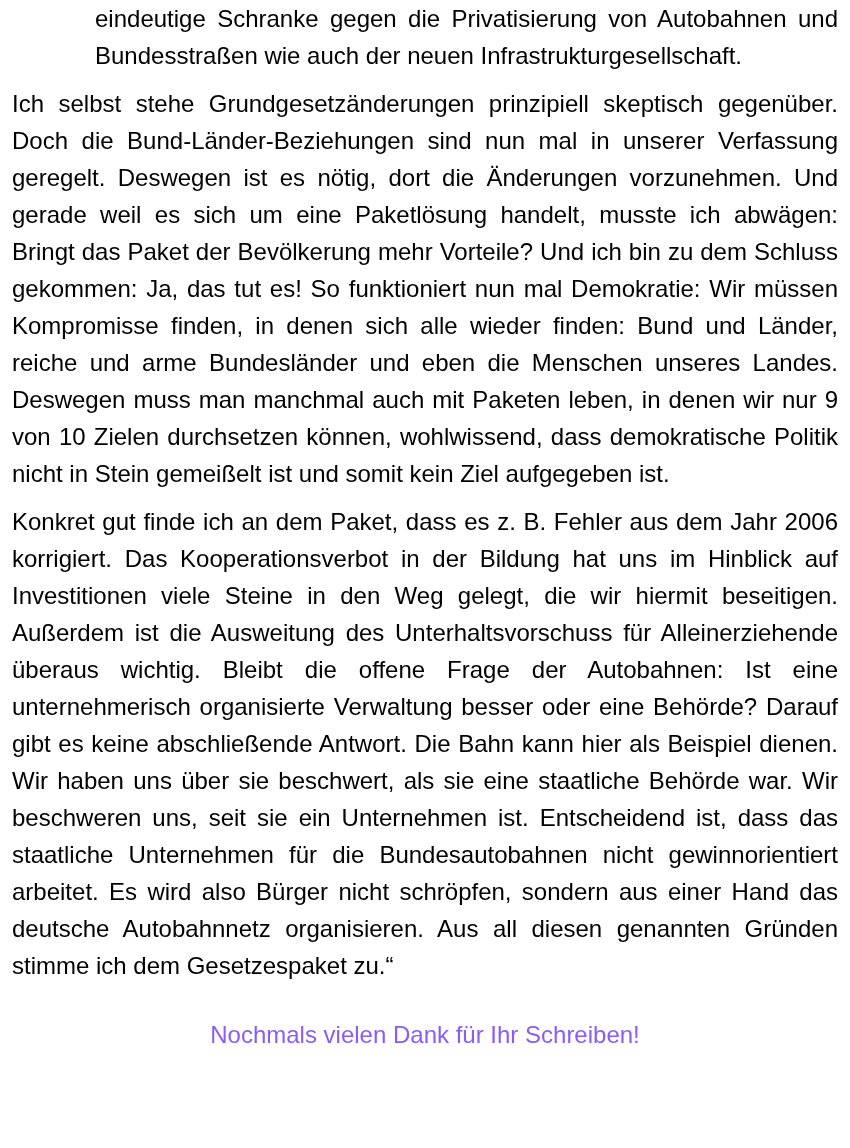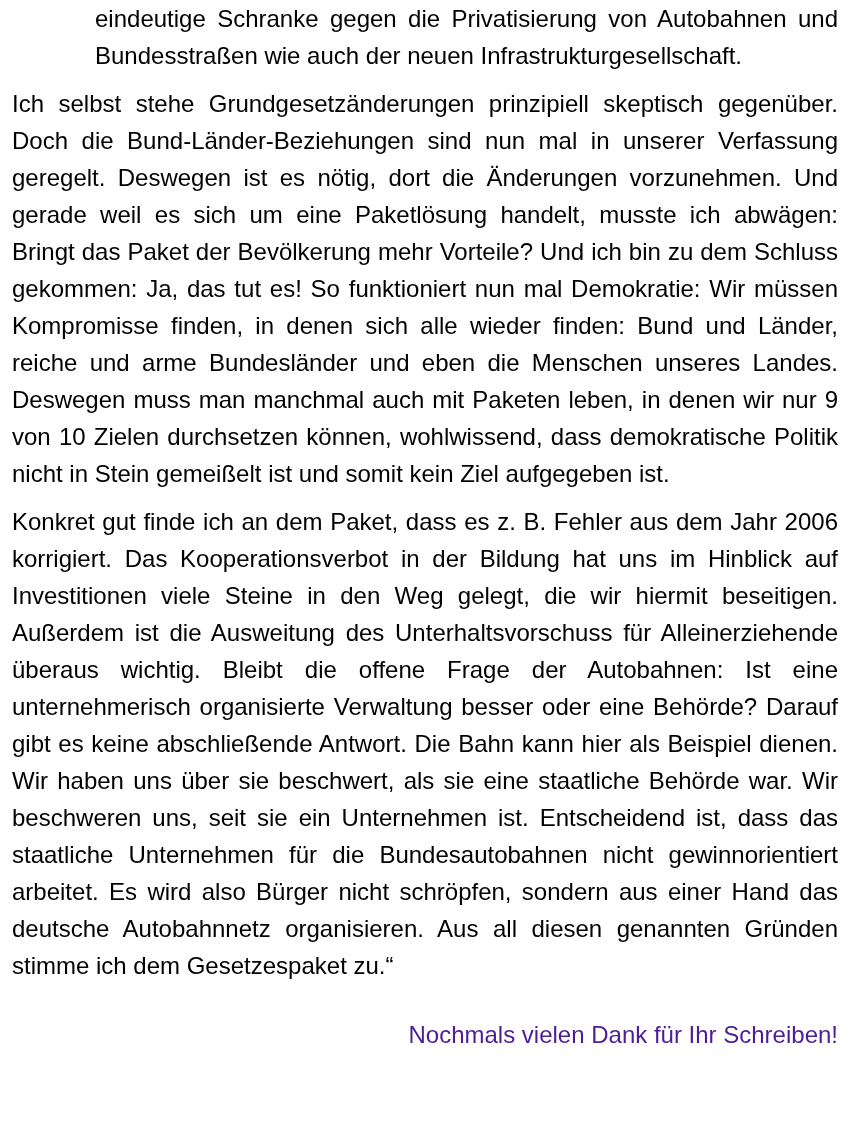--- a/index.html
+++ b/index.html
@@ -26,22 +26,22 @@
   }
   .quote-block {
     padding-left: 83px;
   }
   b {
     font-weight: normal;
   }
   .closing {
     margin-top: 32px;
     margin-bottom: 0;
-    text-align: right;
-    color: #4c1d95;
+    text-align: center;
+    color: #8b5cf6;
   }
 </style>
 </head>
 <body>
 
 <div class="page">
   <p class="quote-block"><span>eindeutige Schranke gegen die Privatisierung von Autobahnen und Bundesstraßen wie auch der neuen Infrastrukturgesellschaft.</span></p>
 
   <p class="body-paragraph"><span>Ich selbst stehe Grundgesetzänderungen prinzipiell skeptisch gegenüber. Doch die Bund-Länder-Beziehungen sind nun mal in unserer Verfassung geregelt. Deswegen ist es nötig, dort die Änderungen vorzunehmen. Und gerade weil es sich um eine Paketlösung handelt, musste ich abwägen: </span><b>Bringt das Paket der Bevölkerung mehr Vorteile? Und ich bin zu dem Schluss gekommen: Ja, das tut es!</b><span> So funktioniert nun mal Demokratie: Wir müssen Kompromisse finden, in denen sich alle wieder finden: Bund und Länder, reiche und arme Bundesländer und eben die Menschen unseres Landes. Deswegen muss man manchmal auch mit Paketen leben, in denen wir nur 9 von 10 Zielen durchsetzen können, wohlwissend, dass demokratische Politik nicht in Stein gemeißelt ist und somit kein Ziel aufgegeben ist.</span></p>
 

